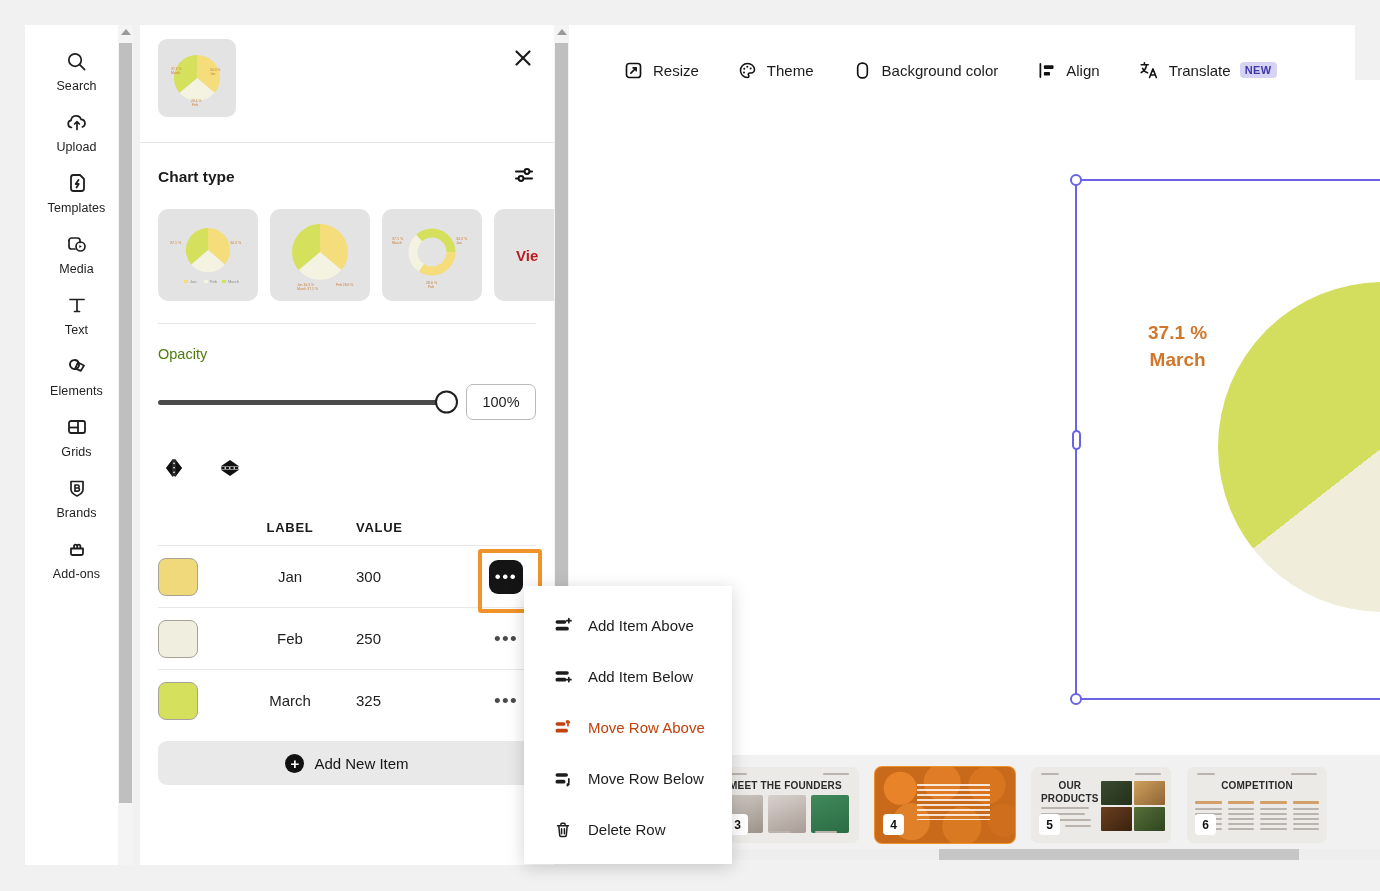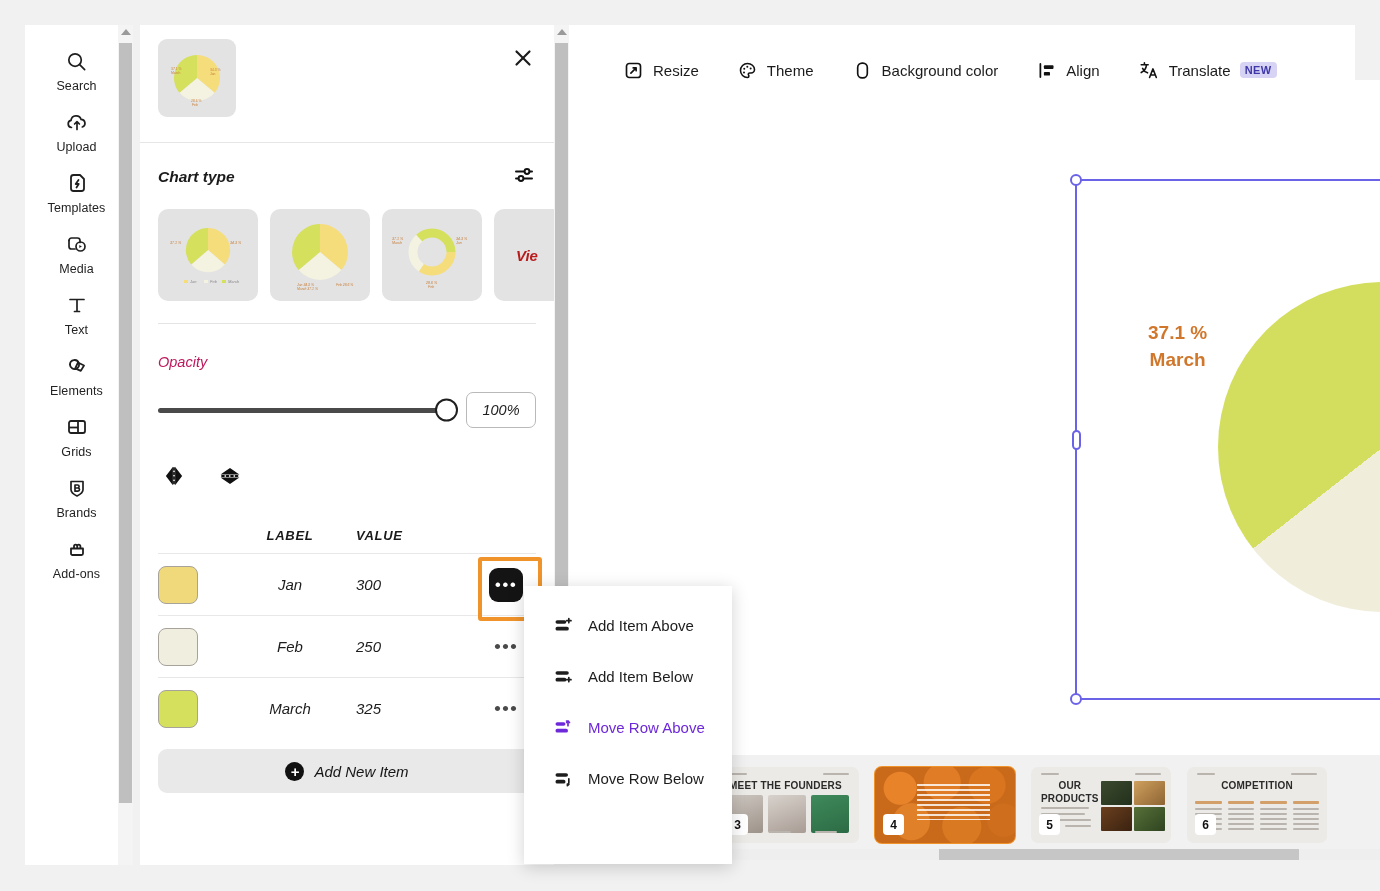--- a/index.html
+++ b/index.html
@@ -92,40 +92,40 @@
   .panel-title { font-size: 20.5px; font-weight: bold; color: #111; letter-spacing:-0.1px; }
   .pill { width: 105px; height: 26px; background: #dedede; border-radius: 14px; }
   .close-x {
     position: absolute; right: 18px; top: 20px;
     width: 26px; height: 26px; cursor: pointer;
     color: #1b1b1b;
   }
   .head-actions { display: flex; gap: 28px; margin-top: 14px; padding-left: 30px; }
   .head-actions .ibtn { cursor: pointer; color:#101010; }
 
-  .section { padding: 20px 18px 0 18px; font-style: italic; }
+  .section { padding: 20px 18px 0 18px; }
   .section-head { display: flex; align-items:center; justify-content: space-between; }
   .section-title { font-size: 15.5px; font-weight: bold; color: #1b1b1b; }
   .sliders-icon { cursor: pointer; color:#111; }
 
   .type-row { display:flex; gap: 12px; margin-top: 18px; }
   .type-card {
     width: 100px; height: 92px; border-radius: 10px;
     background: #e3e3e3; flex: 0 0 auto;
     display:flex; align-items:center; justify-content:center;
     cursor: pointer; overflow:hidden;
   }
   .type-card.view-all {
     color: #b91c1c; font-size: 15px; font-weight: 600;
     justify-content: flex-start; padding-left: 22px;
   }
 
   .divider { height: 1px; background: #e4e4e4; margin: 22px 18px 0 18px; }
 
-  .opacity-label { font-size: 14.5px; color:#be185d; margin-top: 30px; }
+  .opacity-label { font-size: 14.5px; color:#4d7c0f; margin-top: 22px; }
   .slider-row { display:flex; align-items:center; gap: 20px; margin-top: 22px; }
   .slider-track {
     position: relative; flex: 1 1 auto; height: 5px;
     background:#4a4a4a; border-radius: 3px;
   }
   .slider-knob {
     position:absolute; right:-12px; top:50%; transform: translateY(-50%);
     width: 23px; height: 23px; border-radius: 50%;
     background:#ffffff; border: 2.4px solid #1f1f1f; cursor: pointer;
   }
@@ -193,21 +193,21 @@
     background: #ffffff;
     box-shadow: 0 3px 16px rgba(0,0,0,.18);
     padding: 14px 0 0 0;
     z-index: 40;
   }
   .ctx-item {
     display:flex; align-items:center; gap: 14px;
     padding: 0 0 0 28px; height: 51px;
     font-size: 15px; color:#1d1d1d; cursor: pointer;
   }
-  .ctx-item.disabled { color: #6d28d9; cursor: default; }
+  .ctx-item.disabled { color: #c2410c; cursor: default; }
   .ctx-ico { width: 22px; display:flex; align-items:center; justify-content:center; }
 
   
   .toolbar {
     position: absolute; left: 569px; top: 25px;
     width: 786px; height: 55px;
     background: #ffffff;
     display:flex; align-items:center; gap: 10px;
     padding-left: 40px;
   }
@@ -798,15 +798,25 @@
         <svg width="20" height="20" viewBox="0 0 24 24" fill="none" stroke="currentColor" stroke-width="2">
             <rect x="3" y="5" width="15" height="4.4" rx="2.2" fill="currentColor" stroke="none"></rect>
             <rect x="3" y="13" width="12" height="4.4" rx="2.2" fill="currentColor" stroke="none"></rect>
             <path d="M19 11.8v4.6a1.8 1.8 0 0 1-1.8 1.8" stroke-linecap="round"></path>
             <path d="M19 18.4l-1.8 1.6" stroke-linecap="round"></path>
           </svg>
       </span>
       <span>Move Row Below</span>
     </div>
 
+    <div class="ctx-item">
+      <span class="ctx-ico">
+        <svg width="20" height="20" viewBox="0 0 24 24" fill="none" stroke="currentColor" stroke-width="1.8">
+            <path d="M5.5 7h13M9.5 7V5.2A1.2 1.2 0 0 1 10.7 4h2.6a1.2 1.2 0 0 1 1.2 1.2V7" stroke-linecap="round"></path>
+            <path d="M7 7l1 11.2a1.6 1.6 0 0 0 1.6 1.5h4.8A1.6 1.6 0 0 0 16 18.2L17 7" stroke-linecap="round" stroke-linejoin="round"></path>
+            <path d="M10.3 10.5v6M13.7 10.5v6" stroke-linecap="round"></path>
+          </svg>
+      </span>
+      <span>Delete Row</span>
+    </div>
   </div>
 
 </div>
 
 </body></html>

